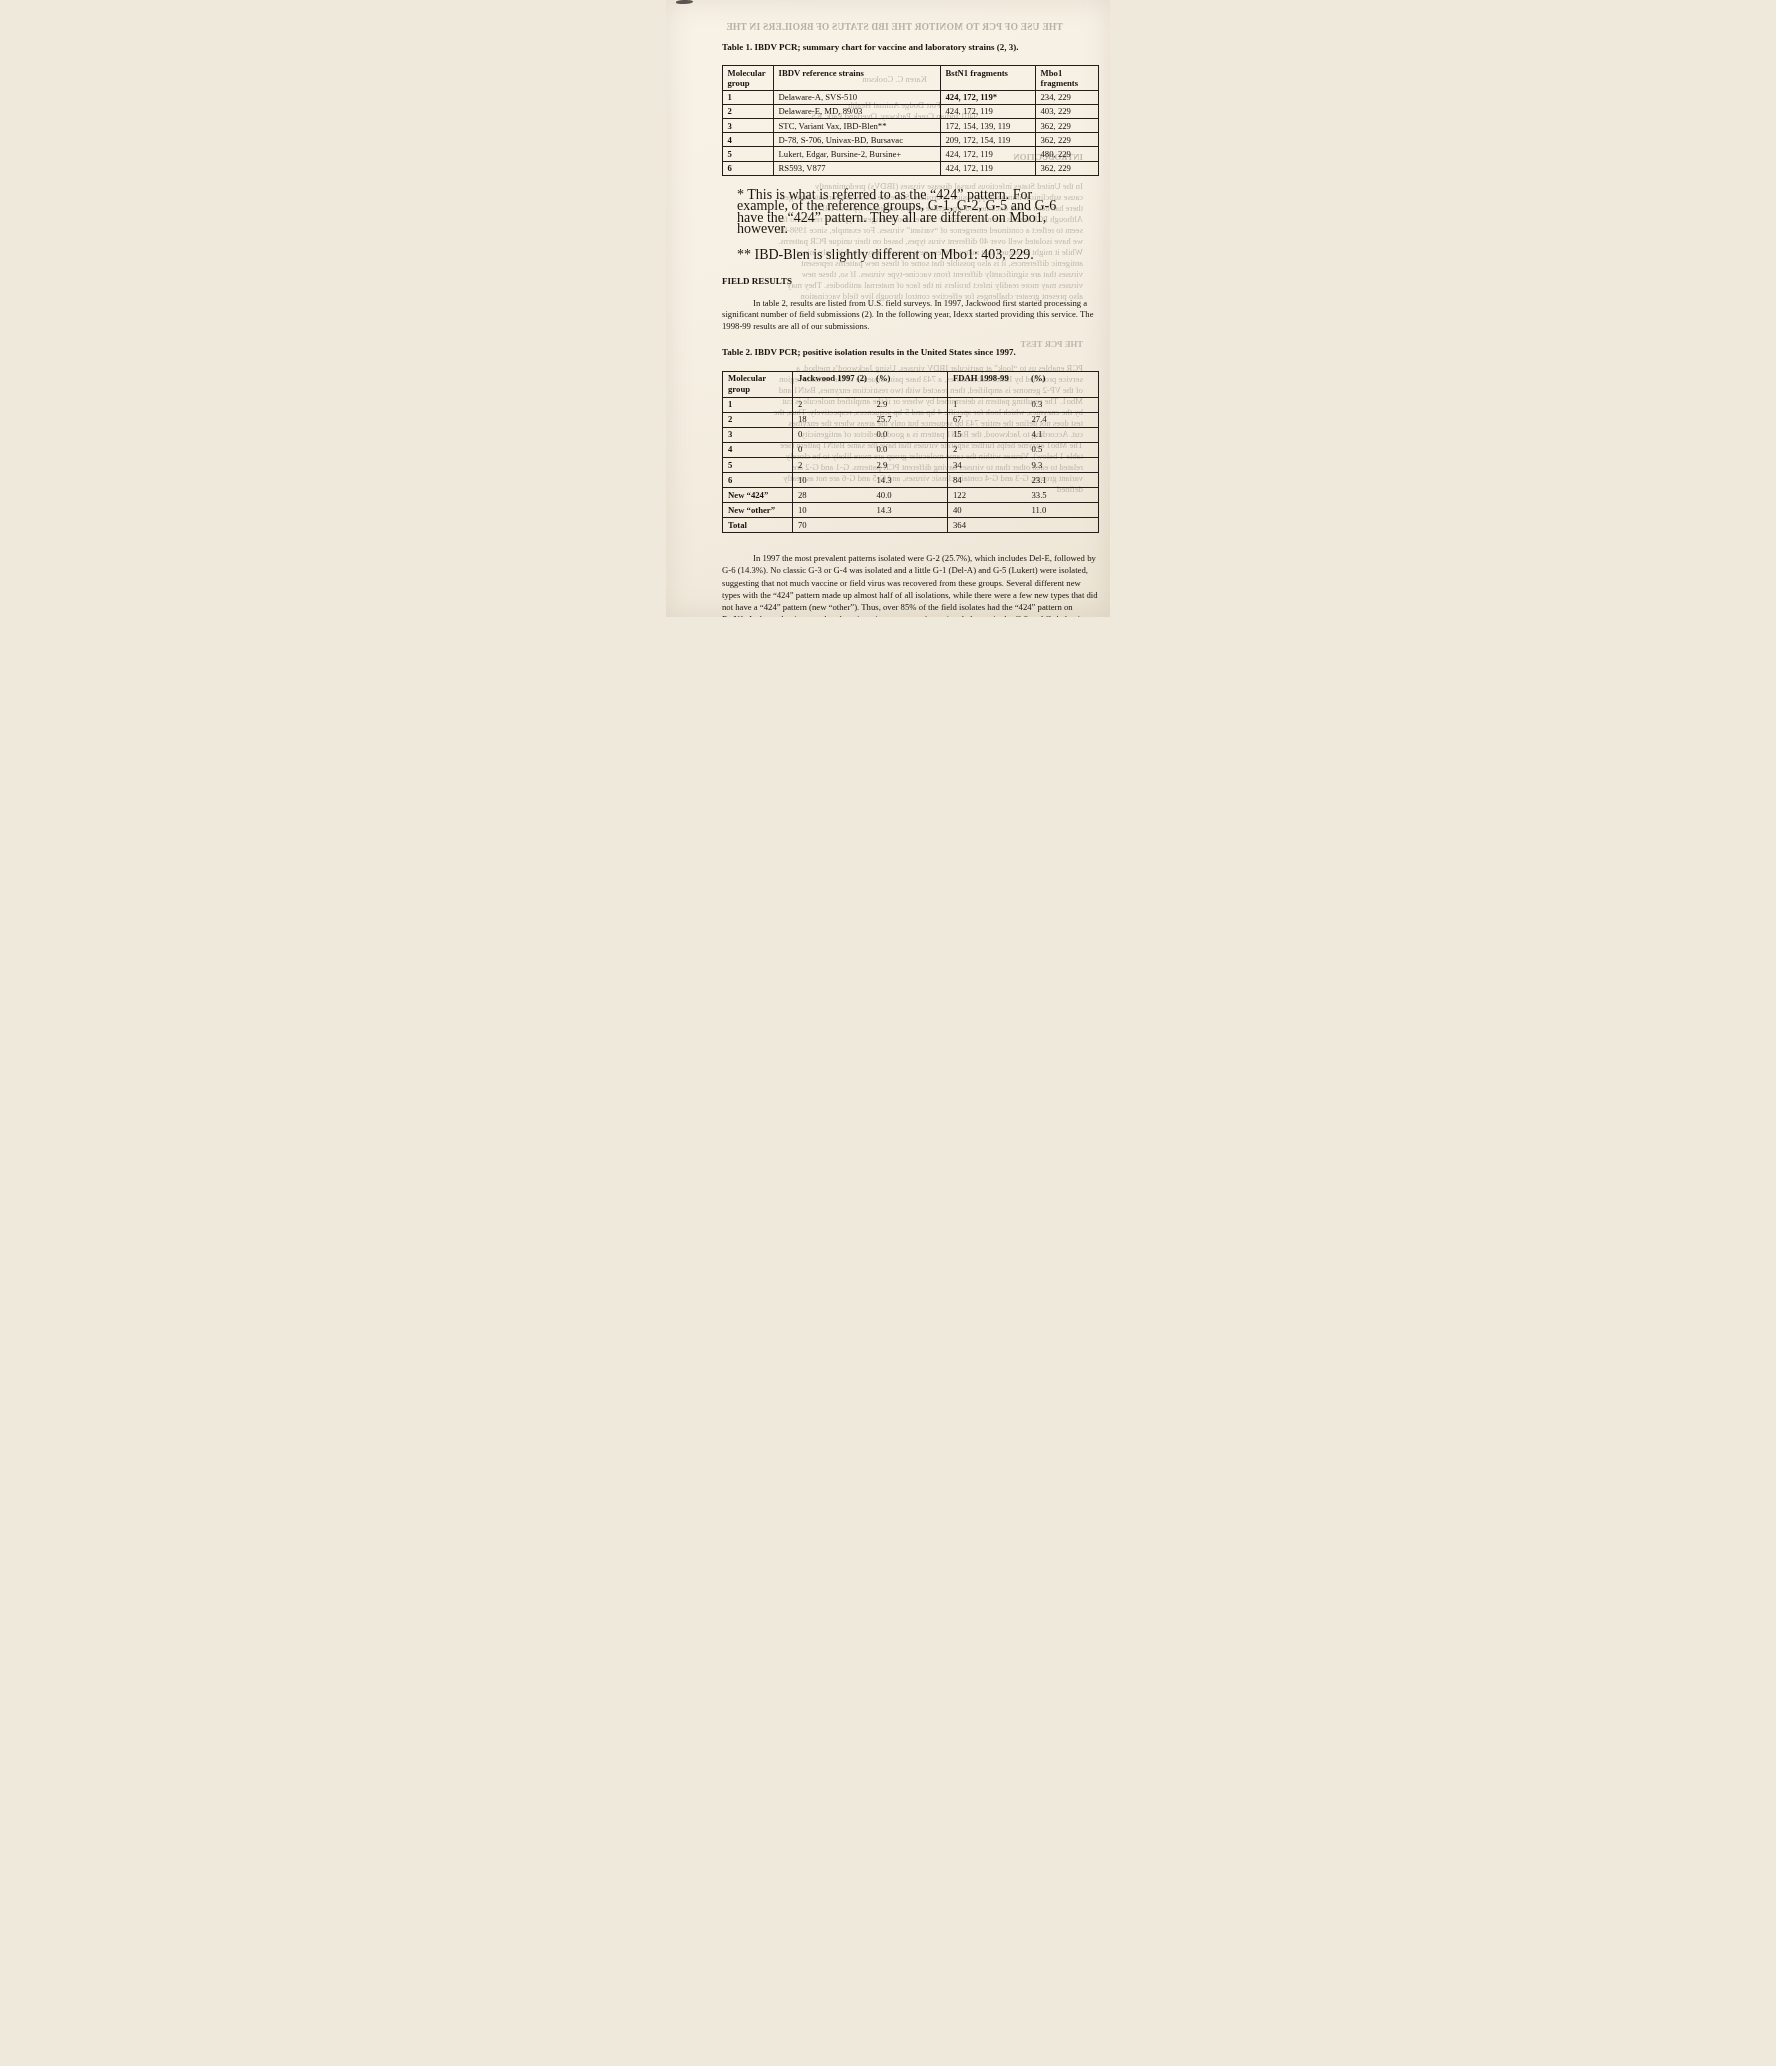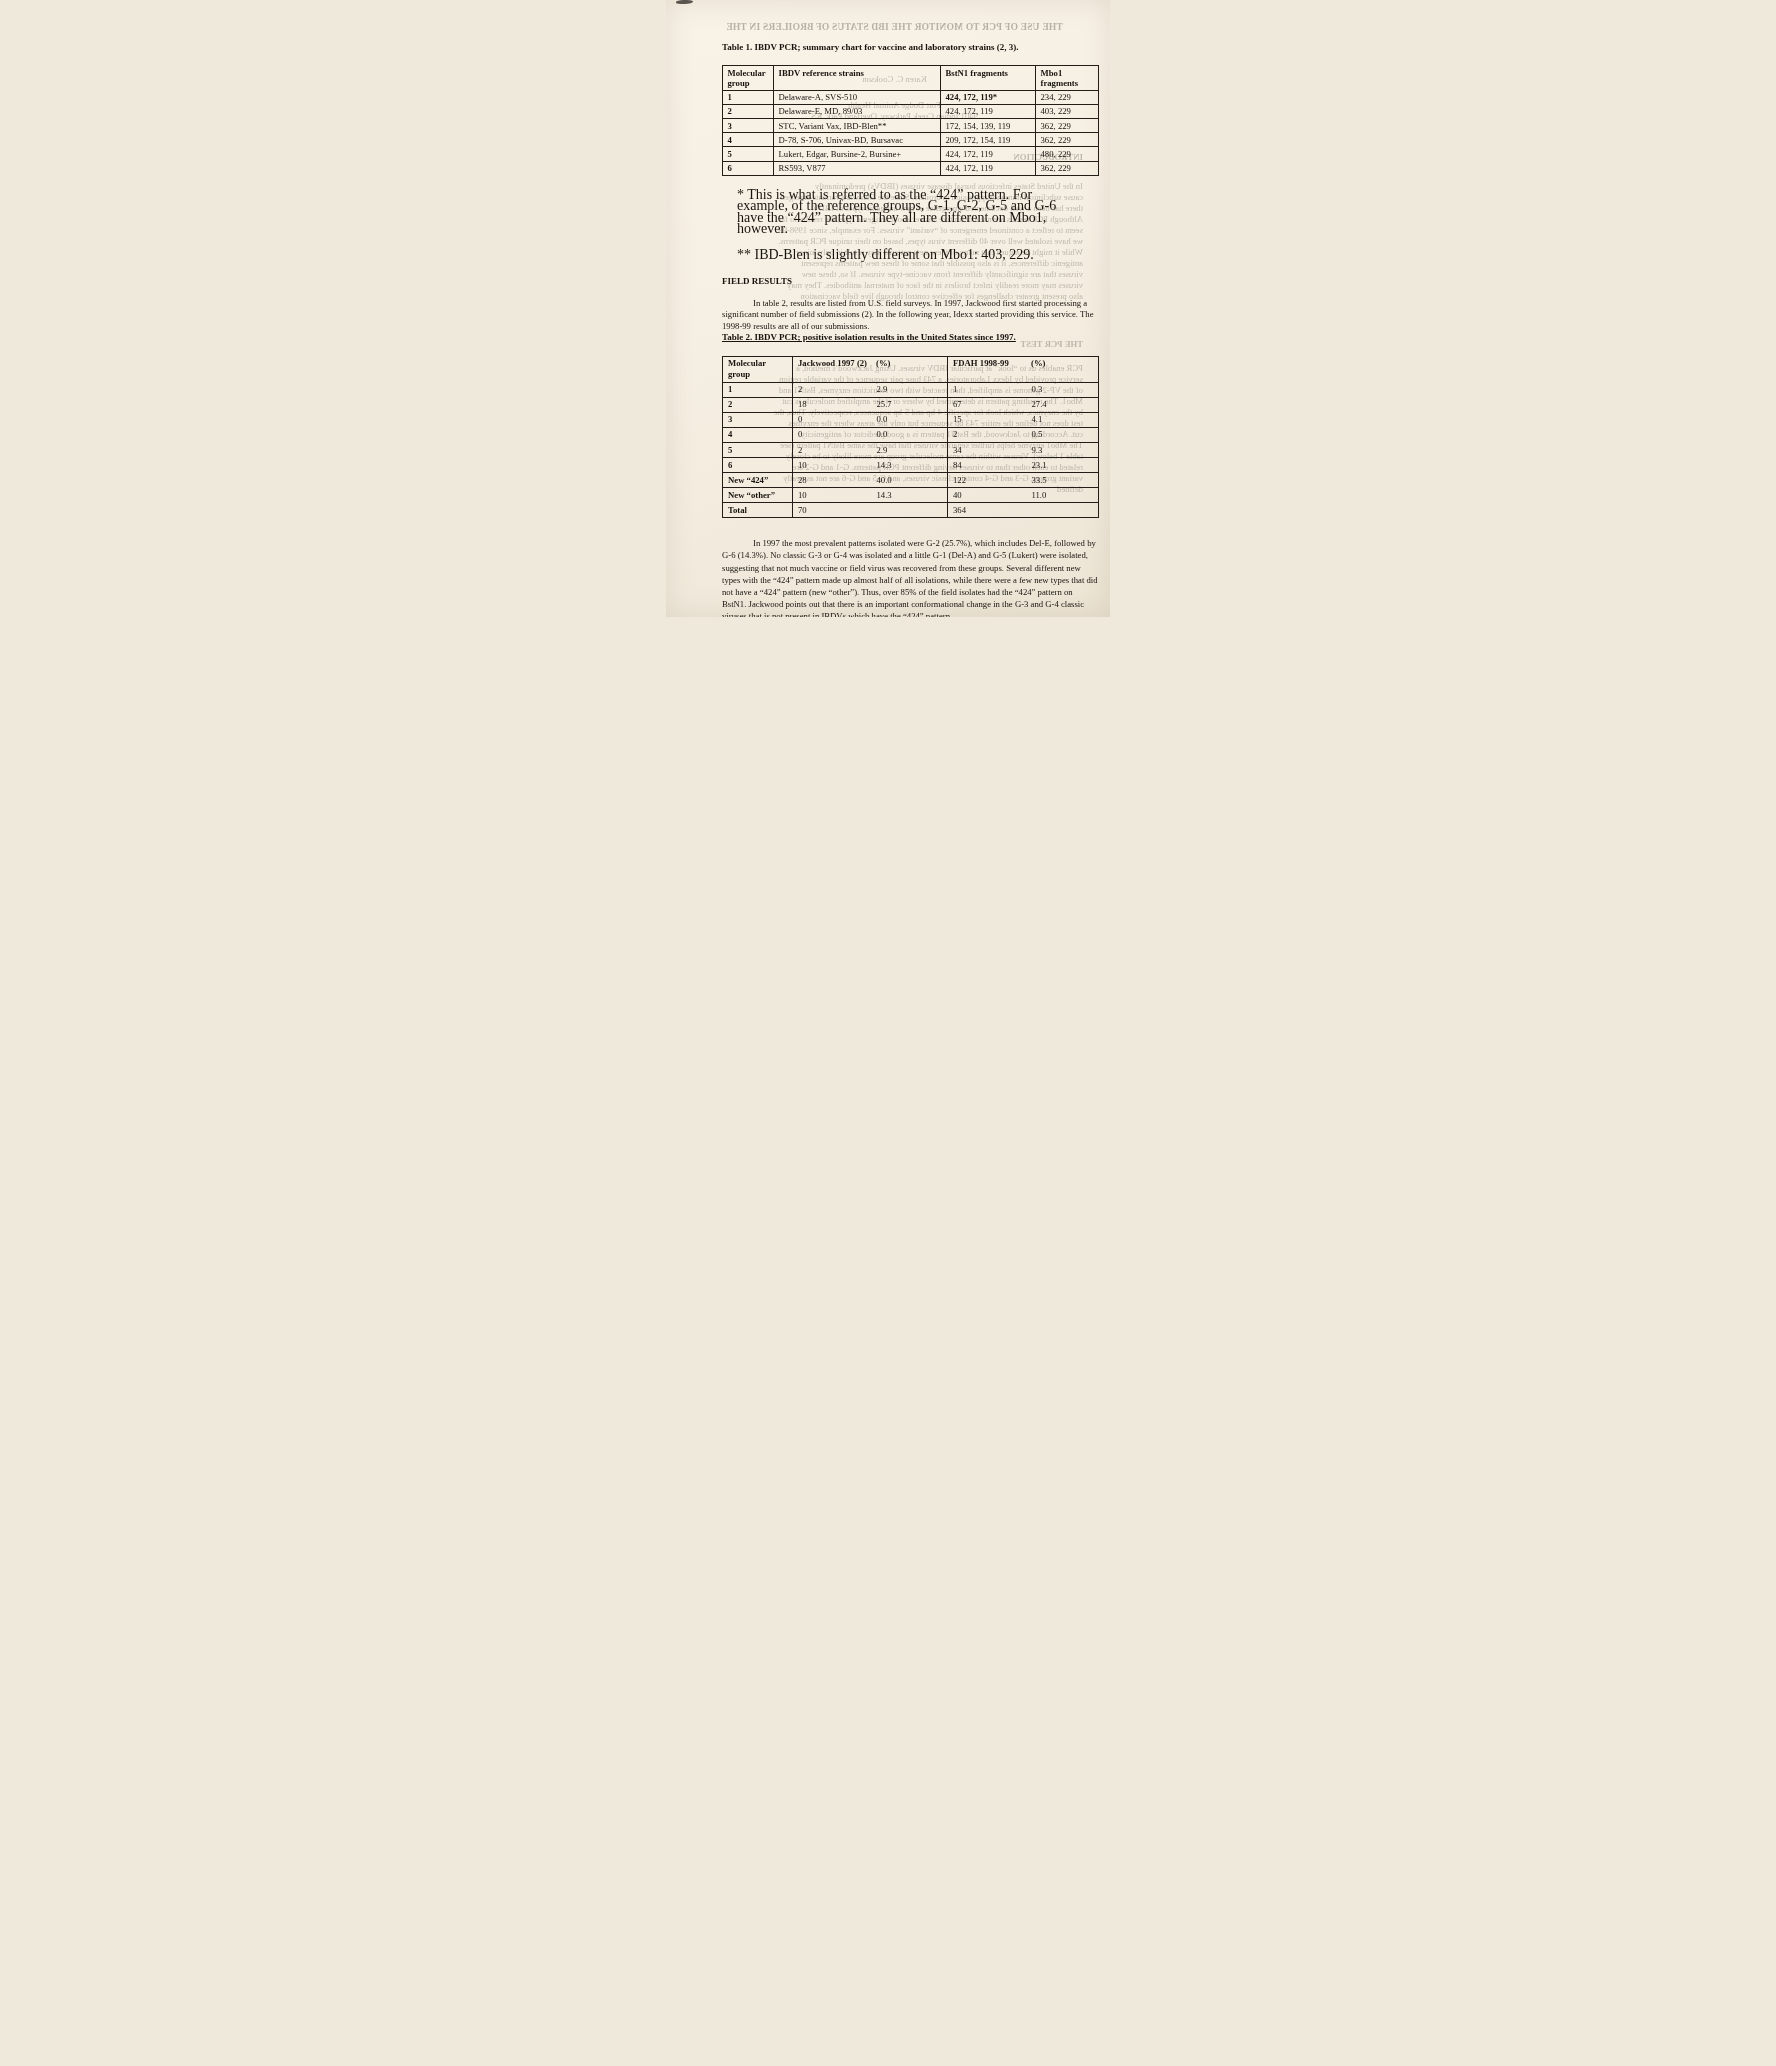--- a/index.html
+++ b/index.html
@@ -28,21 +28,21 @@
   .bl.big{font-size:9.5px;letter-spacing:0.2px;color:rgba(94,88,78,.42);}
   .corner-mark{
     position:absolute;top:0.4px;left:10px;width:17.4px;height:3.7px;
     background:#35302a;border-radius:45% 55% 50% 50%;
     transform:rotate(-3deg);opacity:.8;
   }
   
   .content{position:absolute;left:56px;top:0;width:377px;}
   .tbl-title{margin:0;font-weight:bold;font-size:9px;line-height:11px;}
   .title1{margin-top:42px;}
-  .title2{text-decoration:underline;}
+  .title2{margin-top:15px;}
   table{border-collapse:collapse;width:376px;table-layout:fixed;background:transparent;}
   th,td{
     font-size:8.7px;line-height:10.7px;text-align:left;vertical-align:top;
     font-weight:normal;padding:1.2px 4.5px;overflow:hidden;
   }
   .t1{margin-top:12.4px;}
   .t1 th,.t1 td{border:1.1px solid #221d16;}
   .t1 th{font-weight:bold;}
   .t2{margin-top:12.4px;border:1.2px solid #221d16;}
   .t2 th,.t2 td{border-top:1.1px solid #221d16;border-bottom:1.1px solid #221d16;padding:1.7px 5px;}

